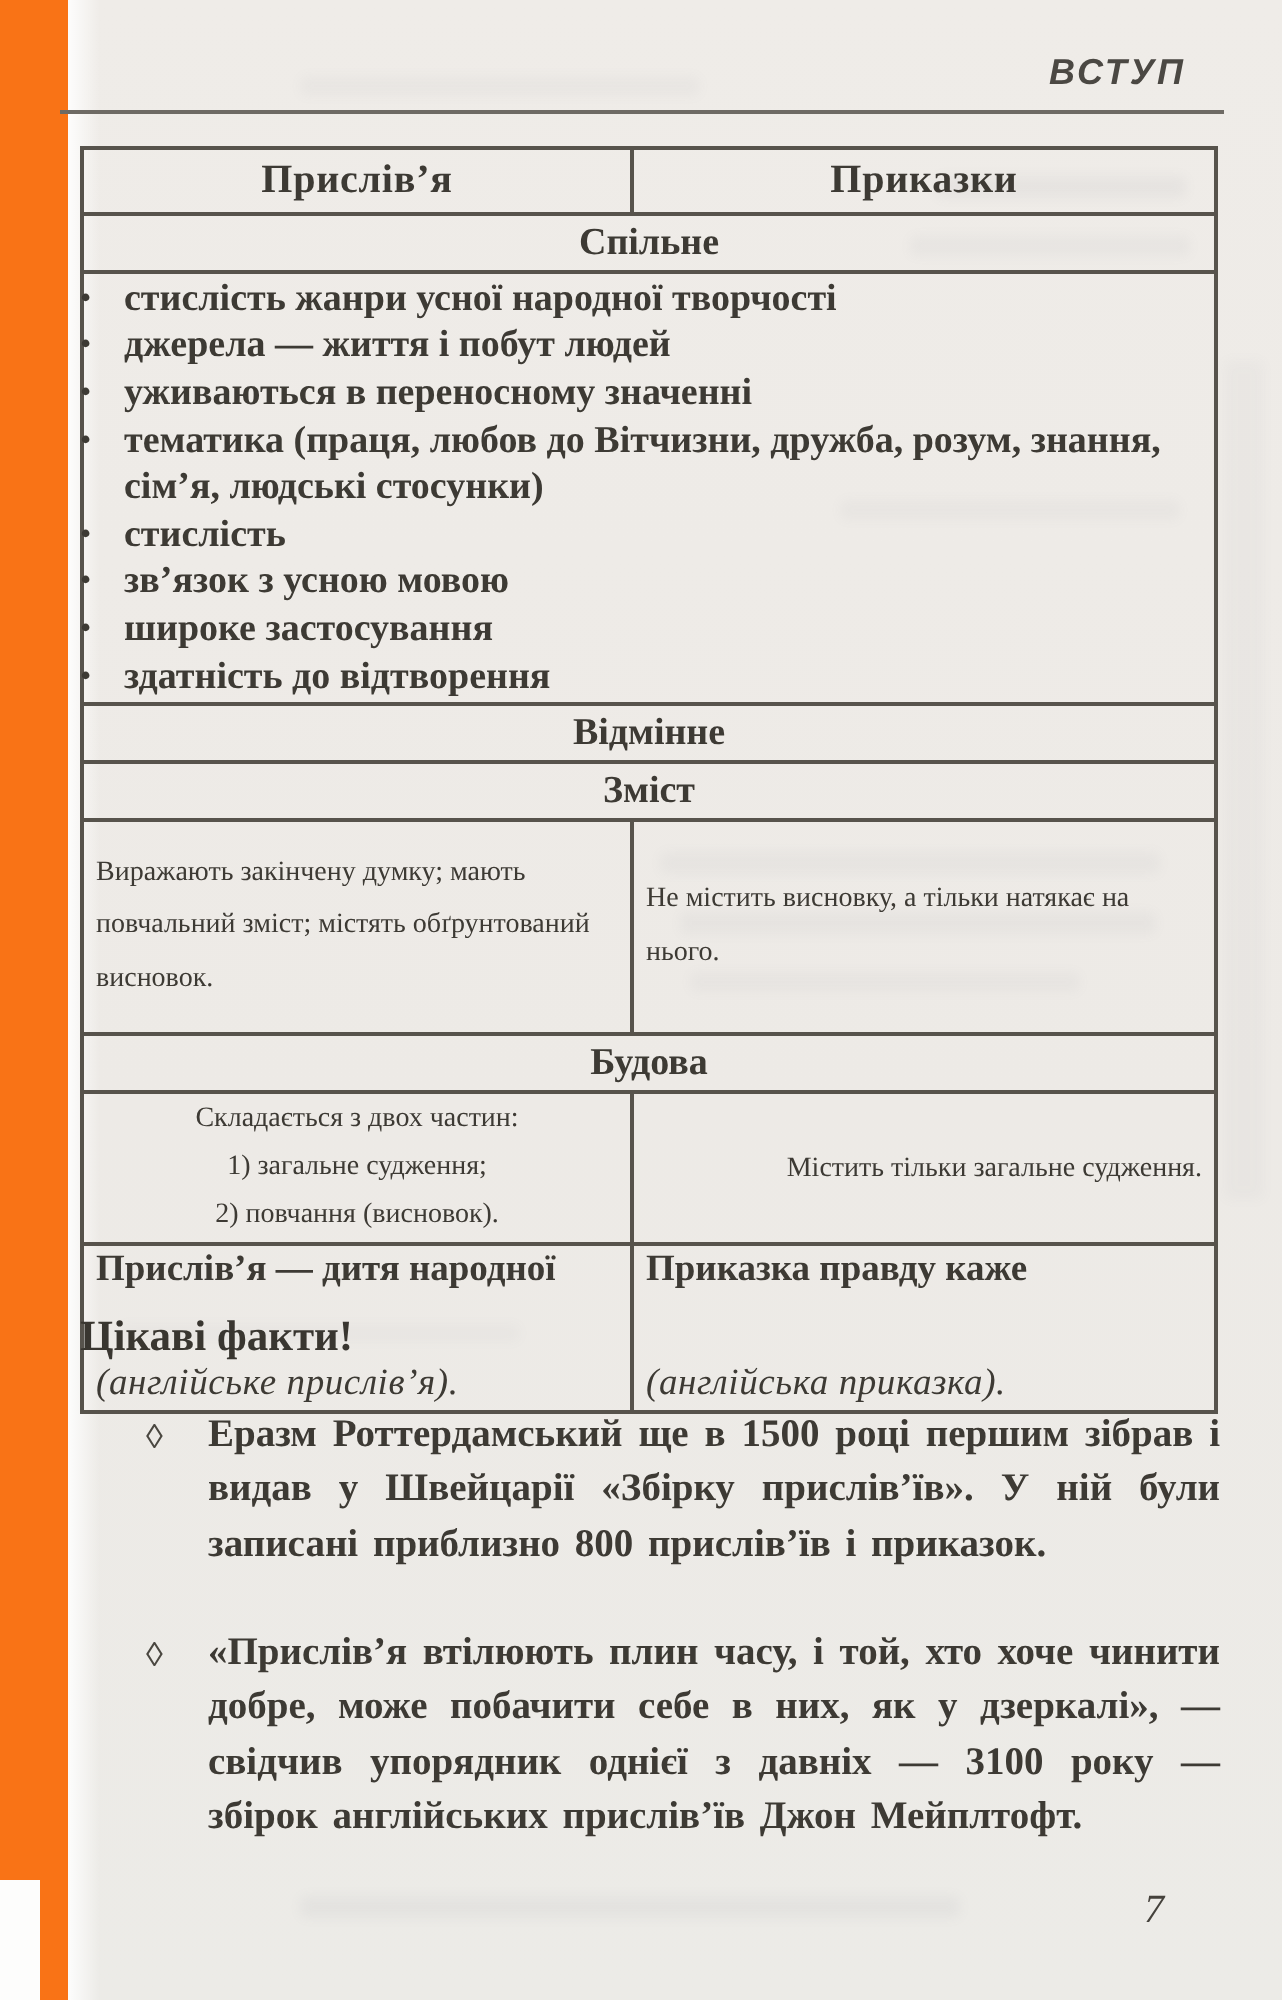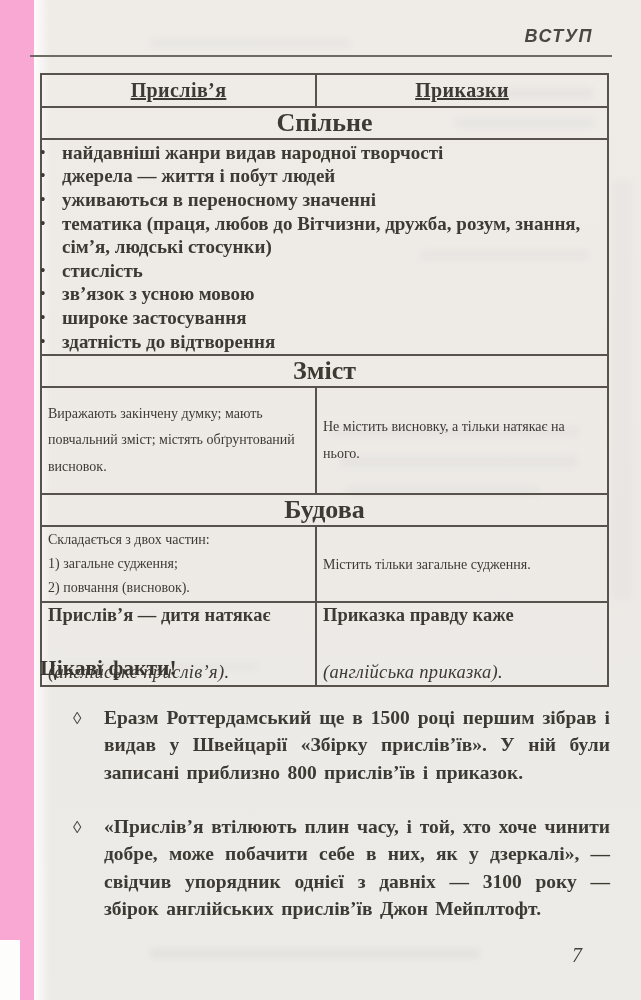--- a/index.html
+++ b/index.html
@@ -1,19 +1,19 @@
 <!DOCTYPE html>
 <html><head>
 <meta charset="utf-8">
 <style>
   html,body{margin:0;padding:0;}
   #screen{
     position:relative;
     width:641px;height:1000px;
-    background:#f9a8d4;
+    background:#f97316;
     overflow:hidden;
     font-family:"Liberation Serif", serif;
   }
   .paper{
     position:absolute;left:34px;top:0;right:0;bottom:0;
     background:linear-gradient(180deg,#efece8 0%,#edeae6 55%,#ecebe7 100%);
   }
   .paper-edge{
     position:absolute;left:34px;top:0;width:16px;height:100%;
     background:linear-gradient(90deg,rgba(255,255,255,.9),rgba(255,255,255,0));
@@ -40,44 +40,43 @@
   table.cmp td,table.cmp th{
     border:2px solid #57534c;
     vertical-align:middle;
     padding:0 6px;
   }
   col.c1{width:275px;}
   col.c2{width:292px;}
   th.colhead{
     height:31px;font-size:20px;font-weight:bold;text-align:center;
     letter-spacing:.4px;
-    text-decoration:underline;
   }
   td.sec{
-    height:27px;font-size:26px;font-weight:bold;text-align:center;
+    height:27px;font-size:19px;font-weight:bold;text-align:center;
   }
   td.bullets{
     padding:5px 8px 6px 20px;height:214px;vertical-align:top;
   }
   .b-item{
     position:relative;
     font-size:19px;font-weight:bold;line-height:23.6px;
     padding-left:14px;
   }
   .b-item .bullet{
     position:absolute;left:-8px;top:0;font-size:16px;font-weight:normal;
   }
   td.body-cell{
     font-size:14px;font-weight:normal;line-height:26.5px;
     vertical-align:top;padding:4px 6px 4px 8px;
   }
   td.body-cell.mid{vertical-align:middle;}
   tr.content-row{height:107px;}
   tr.structure-row{height:76px;}
-  .ln{display:block;}
+  .ln{display:block;text-align:center;}
   tr.example-row{height:56px;}
   td.example{
     font-size:18.5px;font-weight:bold;line-height:25px;
     vertical-align:middle;padding:3px 6px 3px 8px;
   }
   td.example .note{
     display:block;font-weight:normal;font-style:italic;letter-spacing:.3px;margin-top:32px;
   }
   .facts-title{
     position:absolute;top:656px;left:40px;margin:0;
@@ -133,51 +132,54 @@
     <tbody>
         <tr>
       <th class="colhead">Прислів’я</th>
       <th class="colhead">Приказки</th>
     </tr>
     <tr>
       <td class="sec" colspan="2">Спільне</td>
     </tr>
     <tr>
       <td class="bullets" colspan="2">
-        <div class="b-item"><span class="bullet">•</span><span>найдавніші жанри видав народної творчості</span></div>
+        <div class="b-item"><span class="bullet">•</span><span>стислість жанри усної народної творчості</span></div>
         <div class="b-item"><span class="bullet">•</span><span>джерела — життя і побут людей</span></div>
         <div class="b-item"><span class="bullet">•</span><span>уживаються в переносному значенні</span></div>
         <div class="b-item"><span class="bullet">•</span><span>тематика (праця, любов до Вітчизни, дружба, розум, знання, сім’я, людські стосунки)</span></div>
         <div class="b-item"><span class="bullet">•</span><span>стислість</span></div>
         <div class="b-item"><span class="bullet">•</span><span>зв’язок з усною мовою</span></div>
         <div class="b-item"><span class="bullet">•</span><span>широке застосування</span></div>
         <div class="b-item"><span class="bullet">•</span><span>здатність до відтворення</span></div>
       </td>
     </tr>
     <tr>
+      <td class="sec" colspan="2">Відмінне</td>
+    </tr>
+    <tr>
       <td class="sec" colspan="2">Зміст</td>
     </tr>
     <tr class="content-row">
       <td class="body-cell">Виражають закінчену думку; мають повчальний зміст; містять обґрунтований висновок.</td>
       <td class="body-cell">Не містить висновку, а тільки натякає на нього.</td>
     </tr>
     <tr>
       <td class="sec" colspan="2">Будова</td>
     </tr>
     <tr class="structure-row">
       <td class="body-cell mid" style="line-height:24px;">
         <span class="ln">Складається з двох частин:</span>
         <span class="ln">1) загальне судження;</span>
         <span class="ln">2) повчання (висновок).</span>
       </td>
-      <td class="body-cell mid" style="line-height:35px;">Містить тільки загальне судження.</td>
+      <td class="body-cell mid" style="line-height:35px;text-align:right;">Містить тільки загальне судження.</td>
     </tr>
     <tr class="example-row">
       <td class="example">
-        <span>Прислів’я — дитя натякає</span>
+        <span>Прислів’я — дитя народної</span>
         <span class="note">(англійське прислів’я).</span>
       </td>
       <td class="example">
         <span>Приказка правду каже</span>
         <span class="note">(англійська приказка).</span>
       </td>
     </tr>
   </tbody>
     </table>
 

